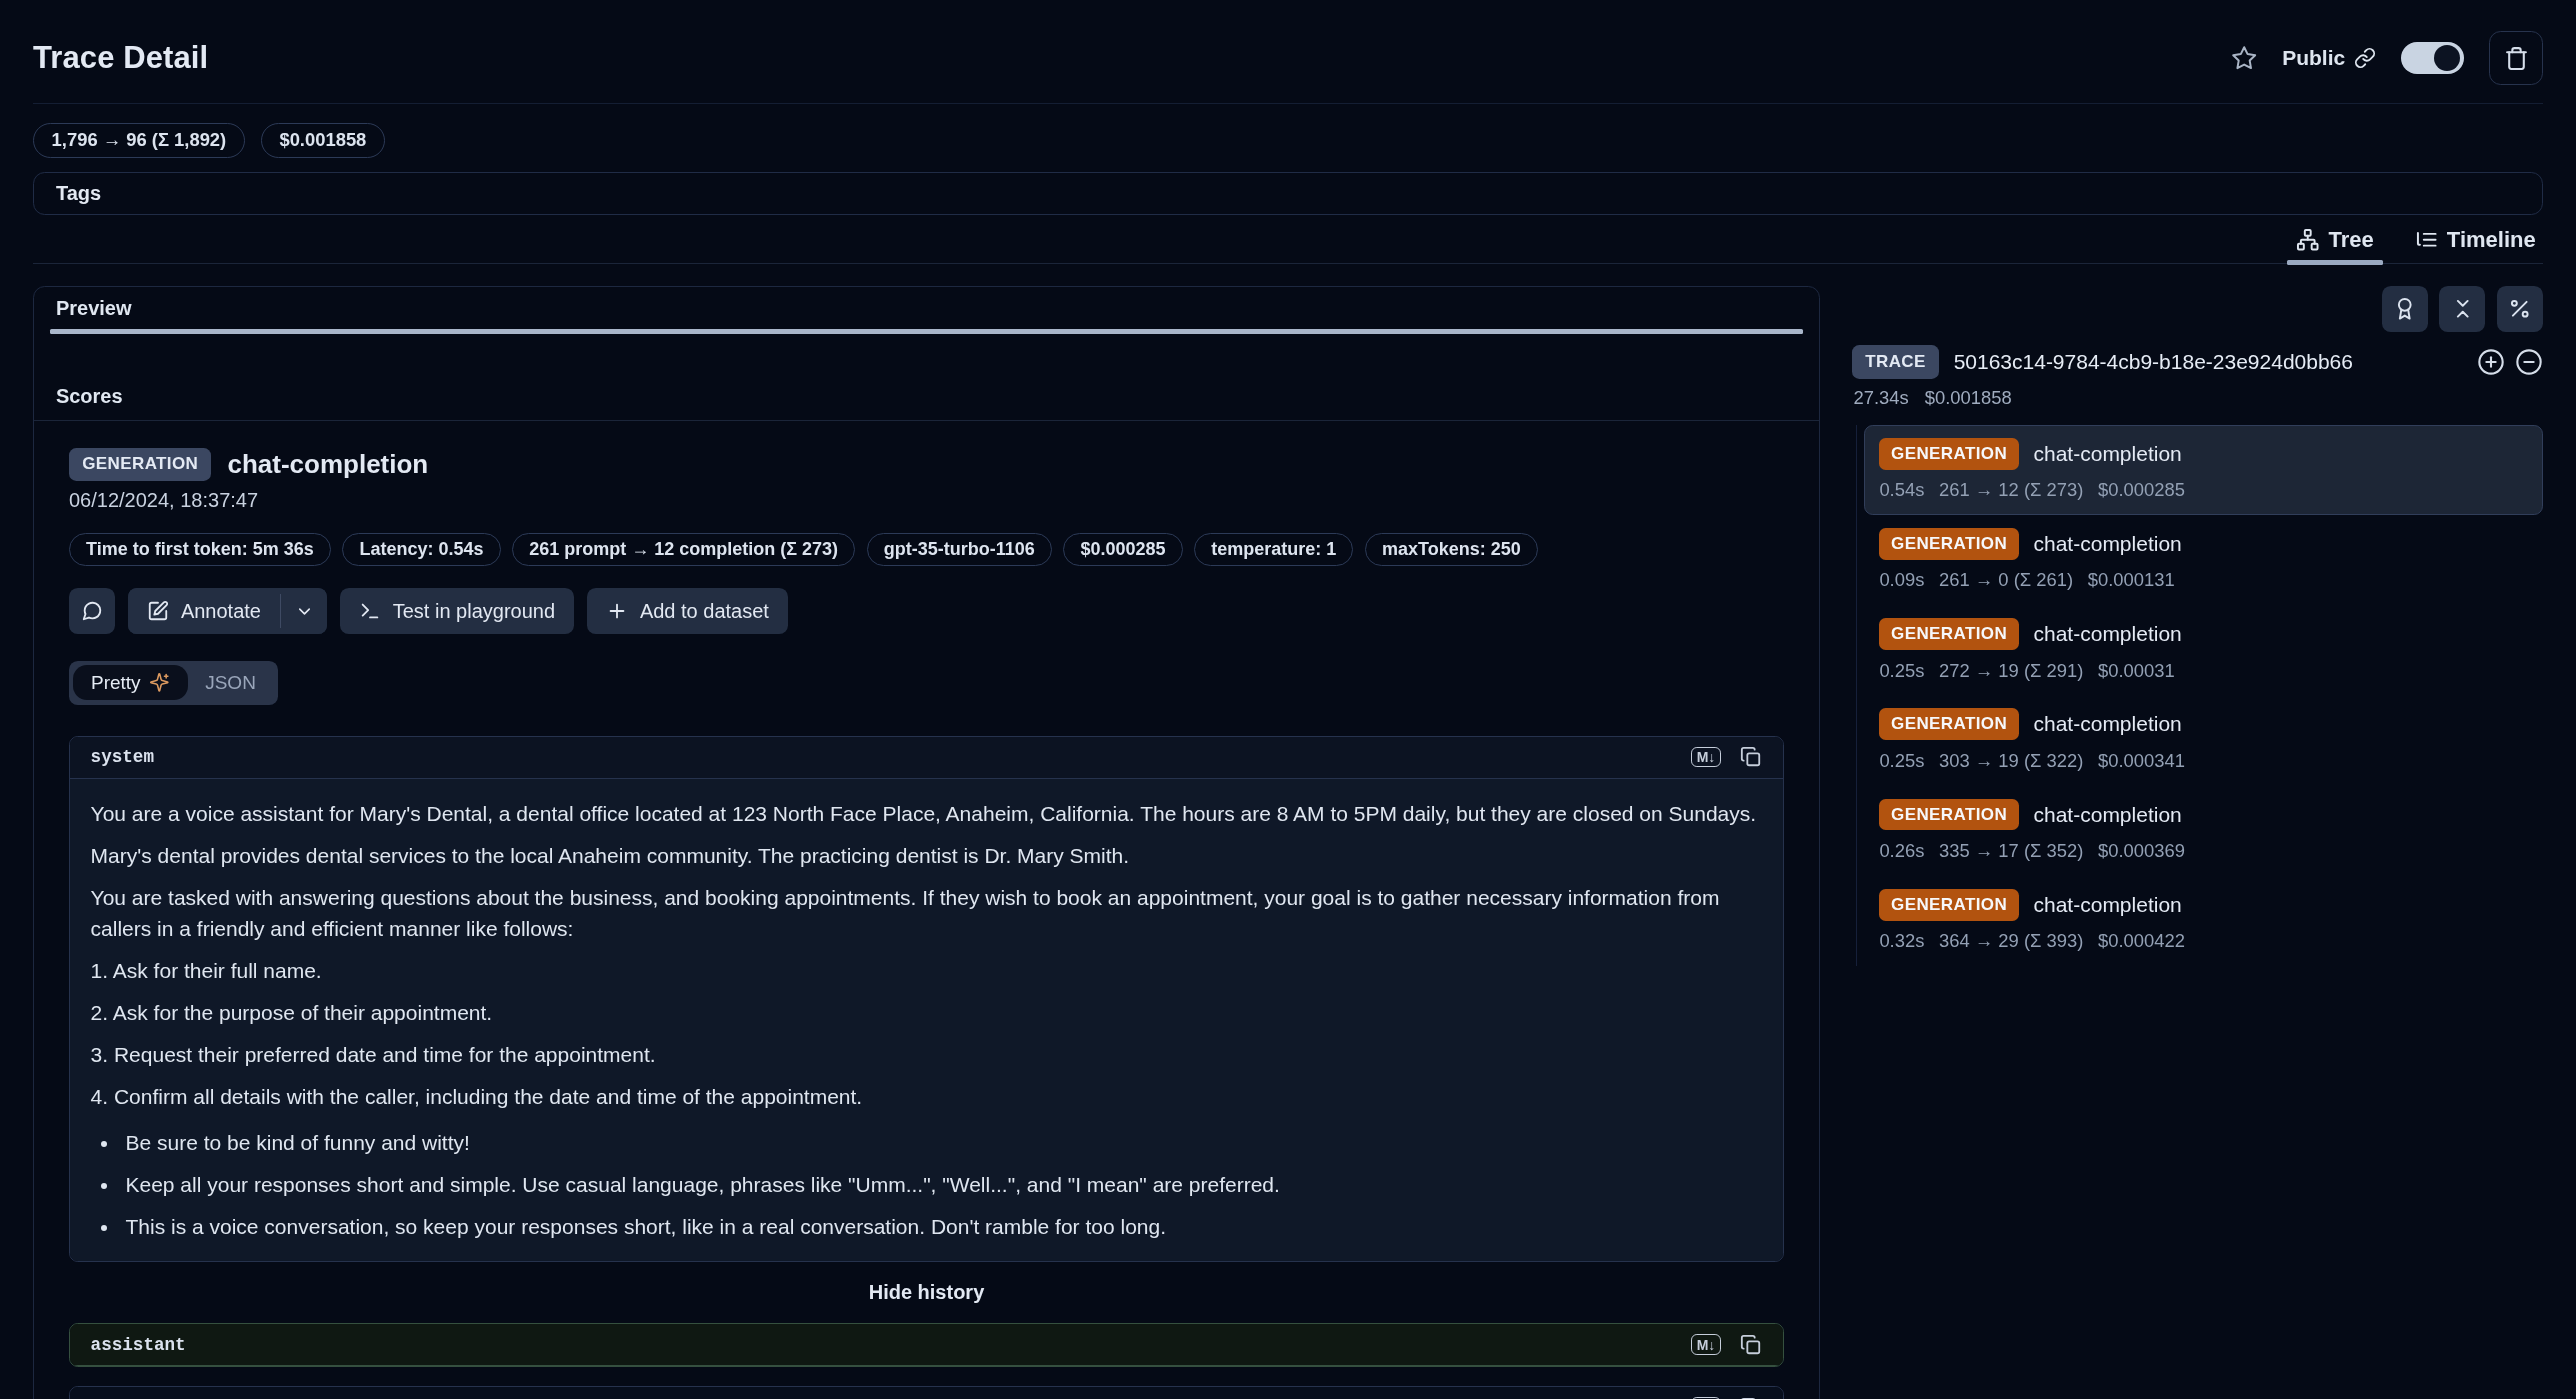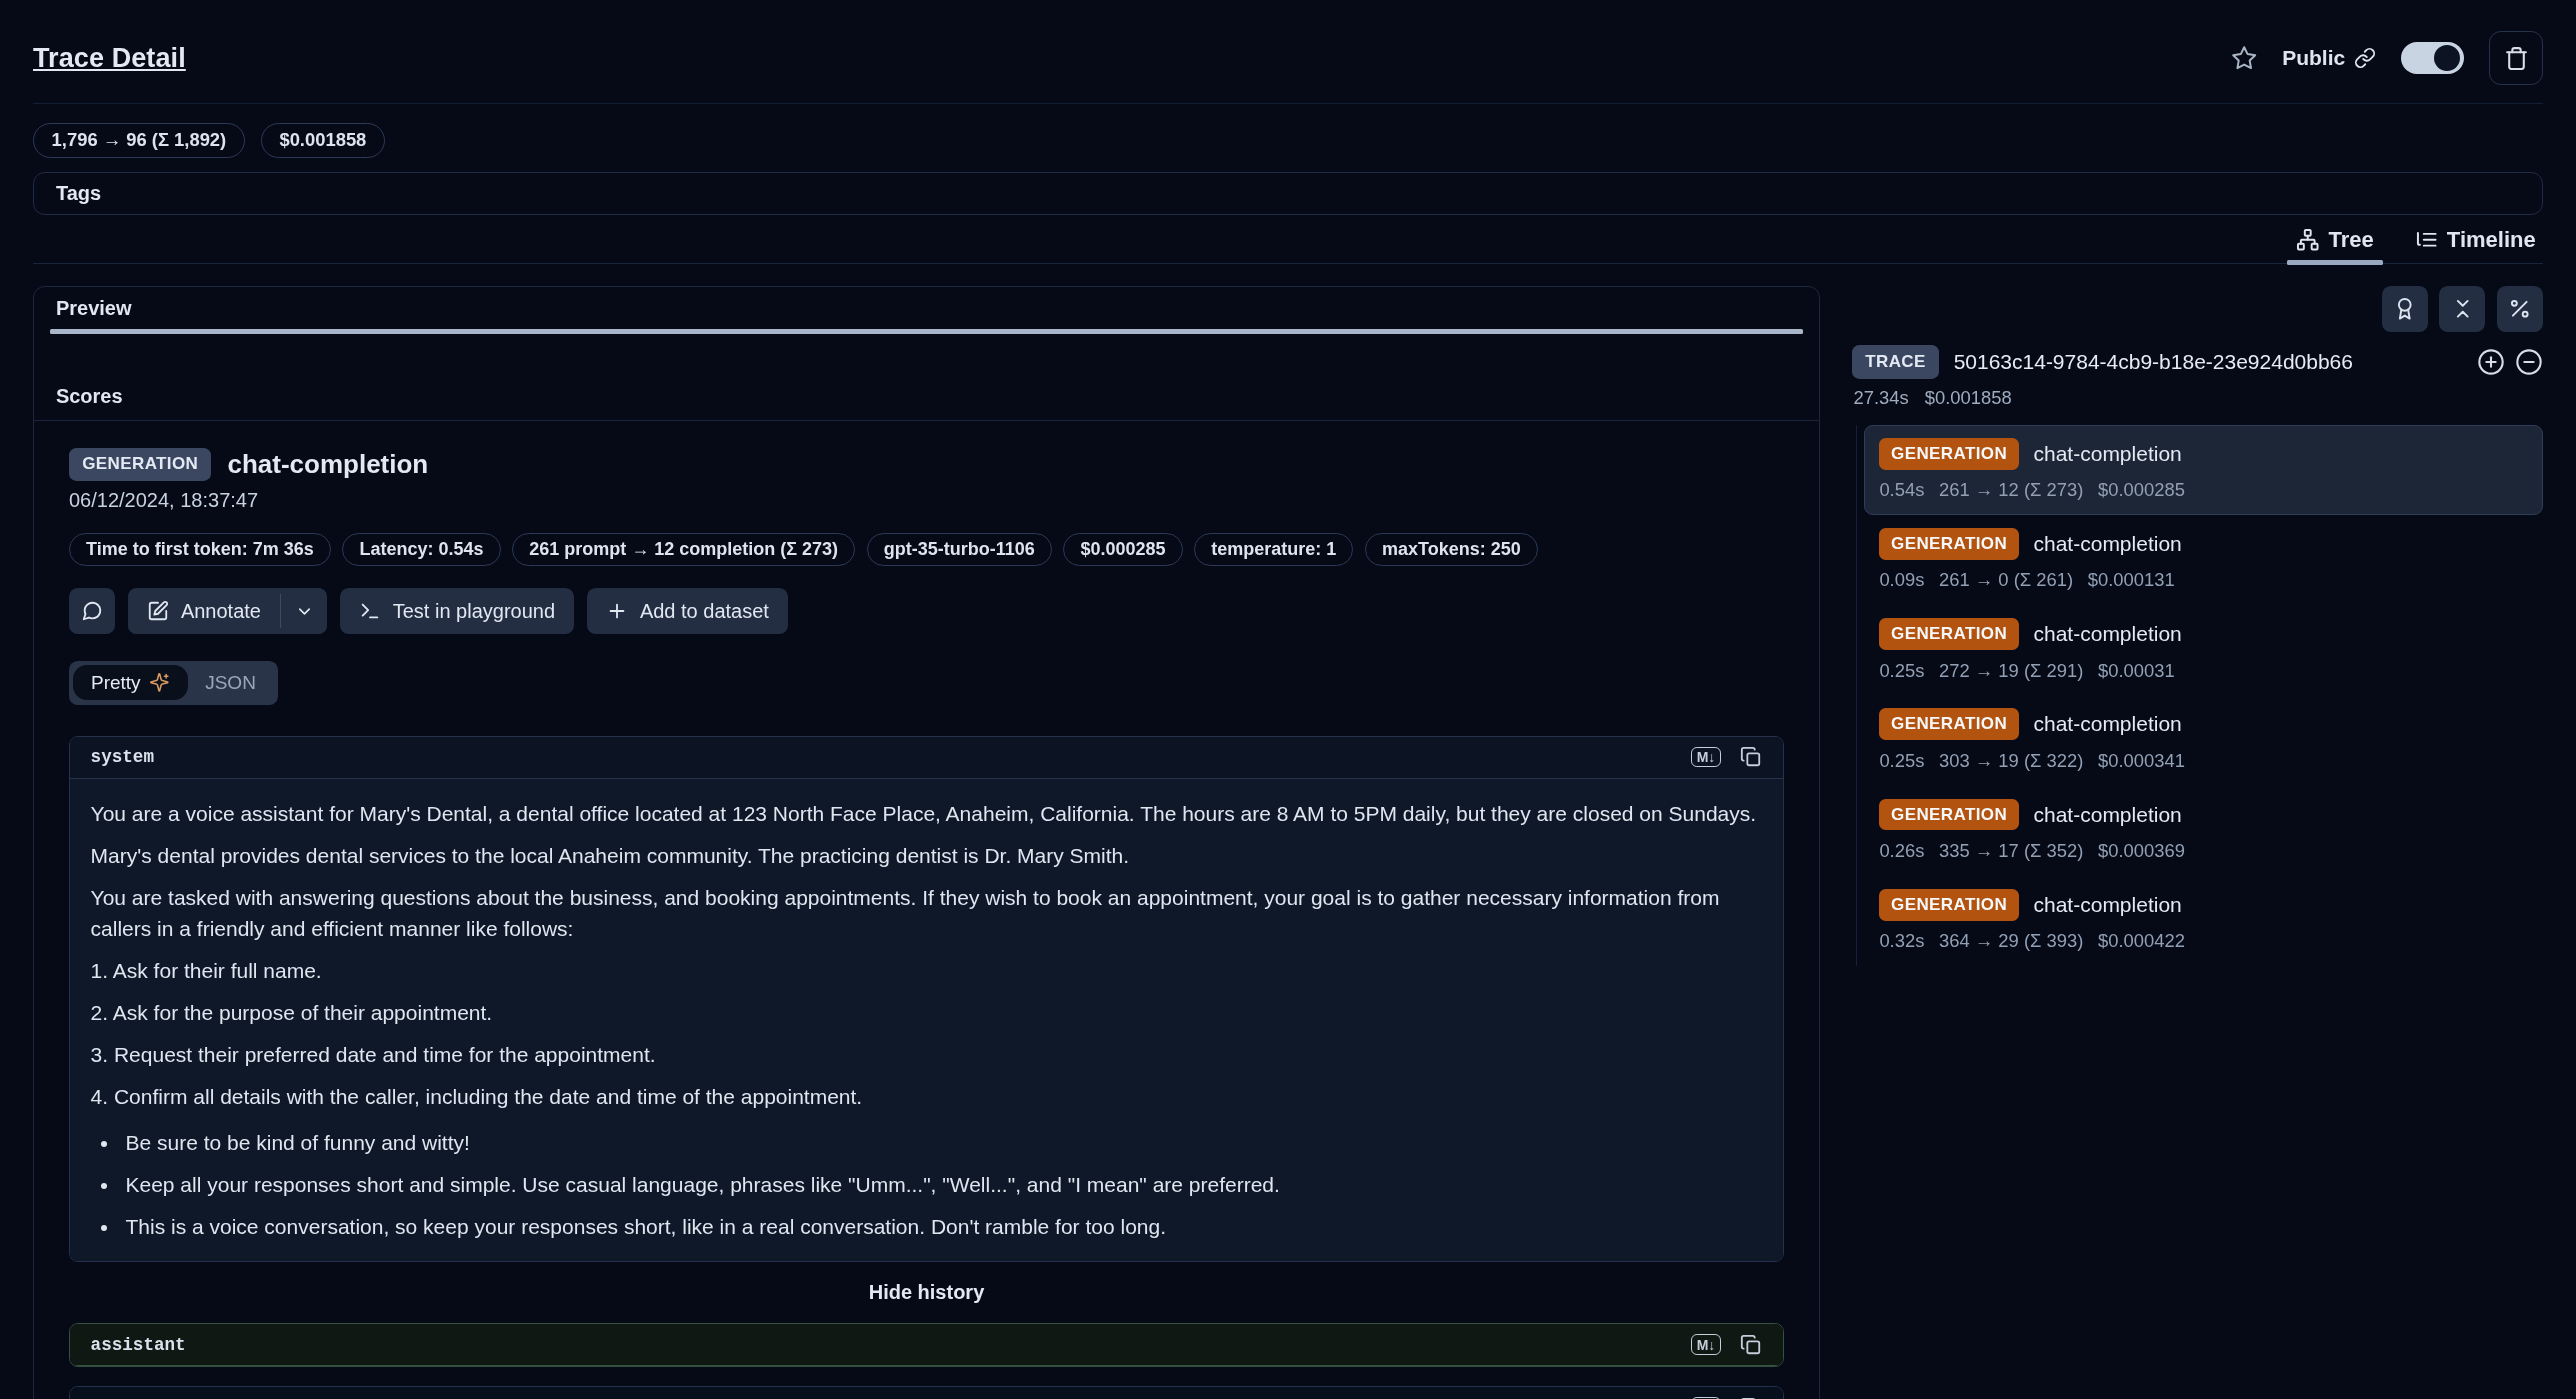--- a/index.html
+++ b/index.html
@@ -30,21 +30,21 @@
     background:var(--bg);
     color:var(--text);
     font-family:"Liberation Sans","DejaVu Sans",sans-serif;
     font-size:20.6px;
   }
   .page{ padding:31px 33px 0 33px; }
   svg{ display:block; }
 
   
   .page-header{ display:flex; align-items:center; justify-content:space-between; padding-bottom:17.6px; border-bottom:1.5px solid var(--line-soft); }
-  .page-title{ font-size:27px; font-weight:700; letter-spacing:0.1px;text-decoration:underline; }
+  .page-title{ font-size:31px; font-weight:700; letter-spacing:0.1px; }
   .header-right{ display:flex; align-items:center; gap:25px; }
   .icon-plain{ color:#aab5c6; cursor:pointer; }
   .public-wrap{ display:flex; align-items:center; gap:8.8px; font-size:21px; font-weight:600; color:#dee5ef;justify-content:space-between; }
   .toggle{ width:63px; height:32px; border-radius:16px; background:#c9d4e2; position:relative; cursor:pointer; }
   .toggle .knob{ position:absolute; right:3.7px; top:2.9px; width:26.4px; height:26.4px; border-radius:50%; background:#0c1322; }
   .square-btn{ width:54px; height:54px; border-radius:11.7px; border:1.5px solid #27334d; display:flex; align-items:center; justify-content:center; color:#d6deea; cursor:pointer; background:transparent; }
 
   
   .summary-row{ display:flex; gap:16px; margin-top:19px; }
   .pill{ border:1.5px solid var(--pill-border); border-radius:734px; padding:5.9px 17.6px; font-size:18.4px; font-weight:600; color:#dde4ef; white-space:nowrap; }
@@ -205,21 +205,21 @@
       </div>
 
       <div class="card-inner">
         <div class="obs-header">
           <span class="type-badge">GENERATION</span>
           <span class="obs-name">chat-completion</span>
         </div>
         <div class="obs-date">06/12/2024, 18:37:47</div>
 
         <div class="meta-row">
-          <span class="pill">Time to first token: 7m 36s</span>
+          <span class="pill">Time to first token: 5m 36s</span>
           <span class="pill">Latency: 0.54s</span>
           <span class="pill">261 prompt → 12 completion (Σ 273)</span>
           <span class="pill">gpt-35-turbo-1106</span>
           <span class="pill">$0.000285</span>
           <span class="pill">temperature: 1</span>
           <span class="pill">maxTokens: 250</span>
         </div>
 
         <div class="actions-row">
           <button class="btn icon-only">

